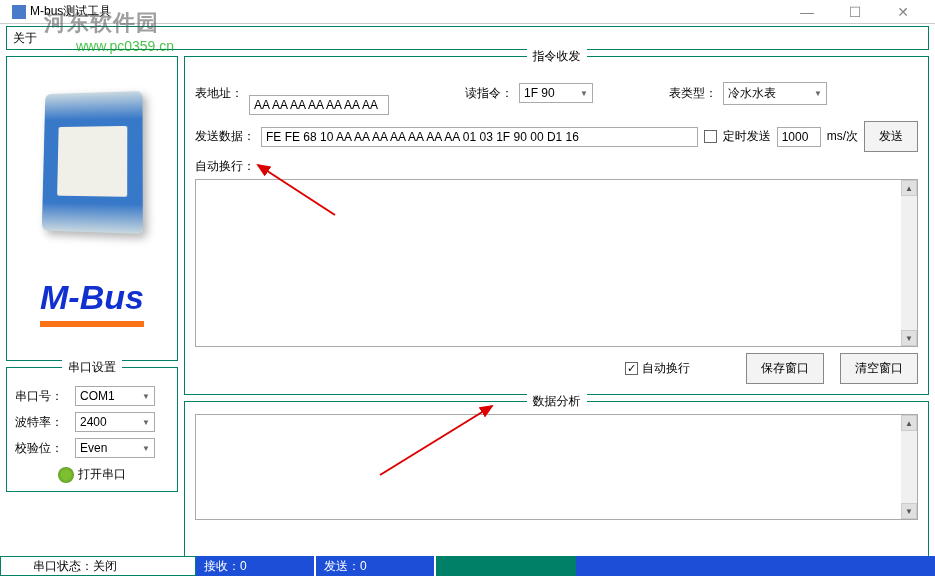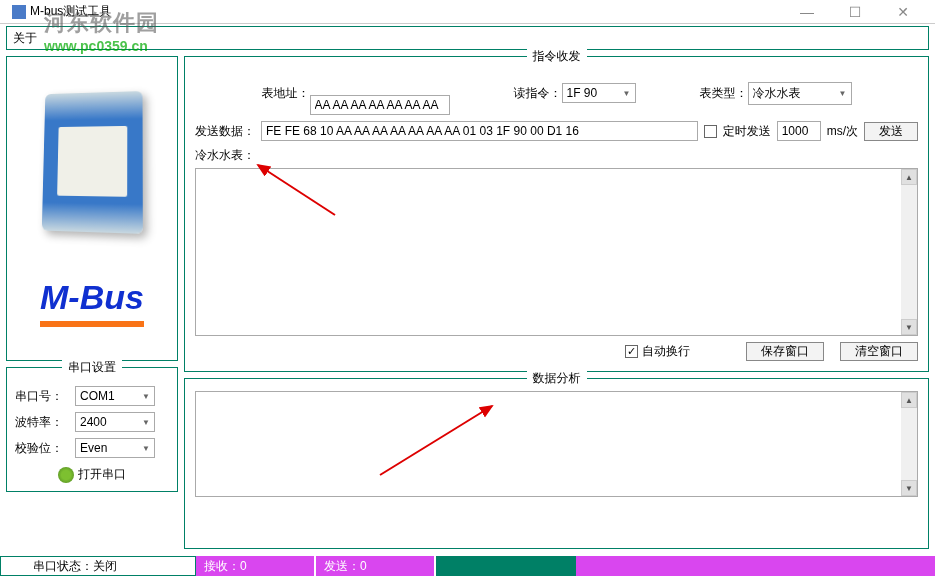--- a/index.html
+++ b/index.html
@@ -6,21 +6,21 @@
     body { font-family: "Microsoft YaHei", sans-serif; font-size: 12px; background: #fff; width: 935px; height: 576px; position: relative; overflow: hidden; }
     .titlebar { height: 24px; background: #fff; border-bottom: 1px solid #ccc; display: flex; align-items: center; justify-content: space-between; padding: 0 12px; }
     .titlebar-left { display: flex; align-items: center; gap: 4px; }
     .titlebar-icon { width: 14px; height: 14px; background: #4a7bc8; }
     .win-btns { display: flex; gap: 8px; }
     .win-btn { width: 40px; height: 20px; display: flex; align-items: center; justify-content: center; color: #888; cursor: pointer; font-size: 14px; }
     .menubar { padding: 2px 6px; border: 1px solid #008066; margin: 2px 6px 0 6px; height: 24px; display: flex; align-items: center; }
     .menubar span { cursor: pointer; }
     .watermark { position: absolute; top: 8px; left: 44px; z-index: 100; pointer-events: none; font-family: SimHei, sans-serif; }
     .watermark .cn { font-size: 22px; font-weight: bold; color: rgba(80,80,80,0.55); letter-spacing: 1px; }
-    .watermark .url { font-size: 14px; color: rgba(0,170,0,0.7); font-weight: bold; }
+    .watermark .url { font-size: 14px; color: rgba(0,170,0,0.7); font-weight: normal; margin-left: 32px; }
     .main-wrap { display: flex; padding: 6px; gap: 6px; }
     .left-col { width: 172px; display: flex; flex-direction: column; gap: 6px; }
     .right-col { flex: 1; display: flex; flex-direction: column; gap: 6px; }
     .panel { border: 1px solid #008066; position: relative; padding: 8px; }
     .no-legend { border: 1px solid #008066; }
     .legend { position: absolute; top: -9px; left: 50%; transform: translateX(-50%); background: #fff; padding: 0 6px; font-size: 12px; }
     .image-panel { height: 305px; display: flex; flex-direction: column; align-items: center; justify-content: space-around; padding: 10px; }
     .device-img { width: 100px; height: 140px; background: linear-gradient(180deg, #c8d8e0 0%, #3878c8 20%, #3878c8 80%, #c8d8e0 100%); border-radius: 6px; position: relative; box-shadow: 4px 4px 8px rgba(0,0,0,0.3); transform: perspective(300px) rotateY(-8deg) rotateX(5deg); }
     .device-img::before { content: ''; position: absolute; top: 25%; left: 15%; width: 70%; height: 50%; background: #f0f0e8; border-radius: 2px; }
     .mbus-logo { font-size: 34px; font-weight: bold; font-style: italic; color: #1030d0; border-bottom: 6px solid #f97316; padding-bottom: 4px; }
@@ -31,39 +31,39 @@
     .caret { font-size: 8px; color: #666; }
     .open-port { display: flex; align-items: center; justify-content: center; gap: 4px; margin-top: 8px; cursor: pointer; }
     .port-icon { width: 16px; height: 16px; border-radius: 50%; background: radial-gradient(circle, #7dc030 40%, #4a8020 100%); position: relative; }
     .cmd-panel { padding: 14px 10px 10px 10px; }
     .cmd-row { display: flex; align-items: center; gap: 6px; margin-bottom: 6px; justify-content: space-between; }
     .cmd-row label { white-space: nowrap; }
     .input-text { border: 1px solid #aaa; padding: 2px 4px; background: #fff; font-size: 12px; }
     .row1 .input-text { width: 140px; margin-top: 24px; }
     .row1 .select-like { width: 74px; }
     .row1 .wide-select { width: 104px; }
-    .row1 { justify-content: center; gap: 0; }
+    .row1 { justify-content: flex-start; gap: 6px; }
     .row1 .gap1 { width: 64px; }
     .row1 .gap2 { width: 64px; }
     .row2 .send-input { flex: 1; }
     .row2 label:first-child { margin-right: 0; }
     .checkbox { width: 13px; height: 13px; border: 1px solid #666; display: inline-block; }
     .checkbox.checked::after { content: '✓'; font-size: 11px; line-height: 11px; display: block; text-align: center; }
     .interval-input { width: 44px; }
-    .btn { border: 1px solid #888; background: #f3f3f3; padding: 0 14px; cursor: pointer; font-size: 12px; }
+    .btn { border: 1px solid #888; background: #f3f3f3; padding: 6px 14px; cursor: pointer; font-size: 12px; }
     .recv-label { margin: 4px 0; }
     .recv-area { border: 1px solid #aaa; height: 168px; background: #fff; position: relative; }
     .scrollbar { position: absolute; right: 0; top: 0; width: 16px; height: 100%; background: #f0f0f0; }
     .scroll-btn { height: 16px; background: #e0e0e0; display: flex; align-items: center; justify-content: center; font-size: 8px; color: #555; border: 1px solid #ccc; }
     .recv-bottom { display: flex; justify-content: flex-end; align-items: center; gap: 16px; margin-top: 6px; }
     .recv-bottom .checkbox-wrap { display: flex; align-items: center; gap: 4px; margin-right: 40px; }
     .analysis-panel { height: 171px; padding: 12px 10px; }
     .analysis-area { border: 1px solid #aaa; height: 106px; background: #fff; position: relative; }
     .statusbar { position: absolute; bottom: 0; left: 0; right: 0; height: 20px; background: #008066; display: flex; color: #fff; font-size: 12px; }
-    .status-cell { padding: 2px 8px; border-right: 2px solid #fff; background: #d946ef; display: flex; align-items: center; }
+    .status-cell { padding: 2px 8px; border-right: 2px solid #fff; background: #1d4ed8; display: flex; align-items: center; }
     .status-cell.spacer { flex: 1; border-right: none; }
     .status-cell.first { background: #fff; color: #000; border: 1px solid #008066; }
     .arrow { position: absolute; pointer-events: none; }
     .arrow1 { top: 160px; left: 250px; width: 90px; height: 60px; }
     .arrow2 { top: 400px; left: 370px; width: 130px; height: 80px; }
     .arrow svg { width: 100%; height: 100%; }
   </style>
 </head>
 <body>
 
@@ -145,21 +145,21 @@
       </div>
       <div class="cmd-row row2">
         <label>发送数据：</label>
         <input class="input-text send-input" value="FE FE 68 10 AA AA AA AA AA AA AA 01 03 1F 90 00 D1 16" style="">
         <span class="checkbox"></span>
         <span>定时发送</span>
         <input class="input-text interval-input" value="1000" style="">
         <span>ms/次</span>
         <button class="btn">发送</button>
       </div>
-      <div class="recv-label">冷水水表：</div>
+      <div class="recv-label">自动换行：</div>
       <div class="recv-area">
         <div class="scrollbar">
           <div class="scroll-btn">▲</div>
           <div style="flex:1"></div>
           <div class="scroll-btn" style="position:absolute;bottom:0;width:100%;">▼</div>
         </div>
       </div>
       <div class="recv-bottom">
         <div class="checkbox-wrap">
           <span class="checkbox checked"></span>

